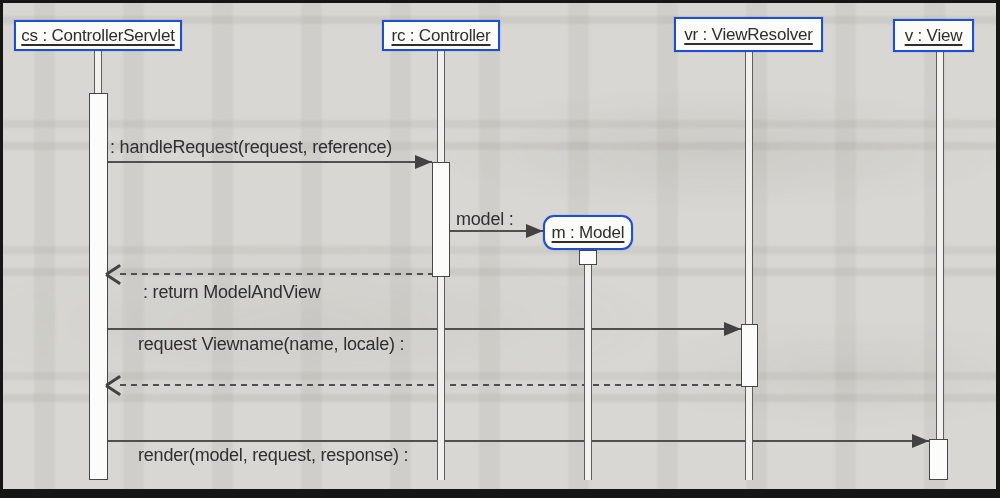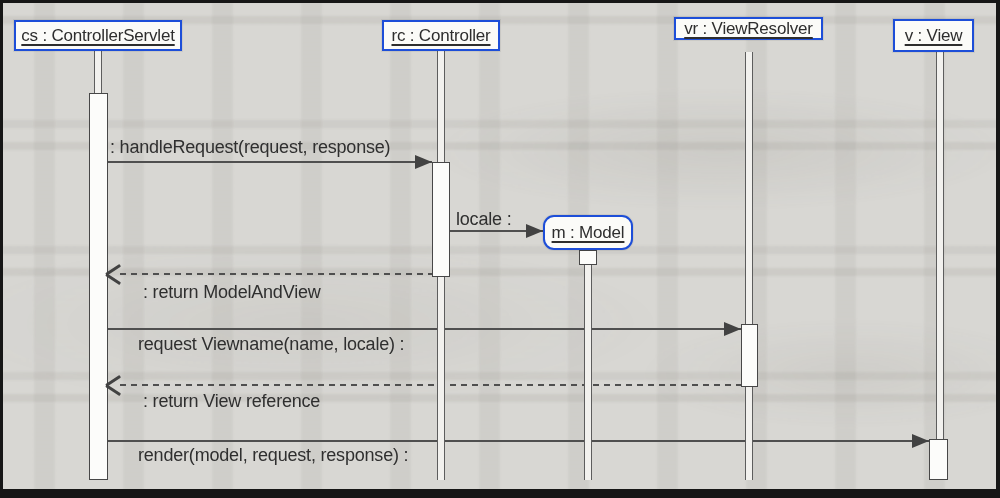--- a/index.html
+++ b/index.html
@@ -83,49 +83,48 @@
   <div class="lifeline" style="left:584px;top:263px;height:217px;"></div>
 
   <div class="activation" style="left:89px;top:93px;width:19px;height:387px;"></div>
   <div class="activation" style="left:432px;top:162px;width:18px;height:115px;"></div>
   <div class="activation" style="left:741px;top:324px;width:17px;height:63px;"></div>
   <div class="activation" style="left:929px;top:439px;width:19px;height:41px;"></div>
   <div class="activation" style="left:579px;top:250px;width:18px;height:15px;"></div>
 
   <div class="msg-line" style="left:108px;top:161px;width:324px;"></div>
   <div class="arrow-solid" style="left:415px;top:155px;"></div>
-  <div class="msg-label" style="left:110px;top:137px;">: handleRequest(request, response)</div>
+  <div class="msg-label" style="left:110px;top:137px;">: handleRequest(request, reference)</div>
 
   <div class="msg-line" style="left:450px;top:230px;width:93px;"></div>
   <div class="arrow-solid" style="left:526px;top:224px;"></div>
-  <div class="msg-label" style="left:456px;top:209px;">locale :</div>
+  <div class="msg-label" style="left:456px;top:209px;">model :</div>
 
   <div class="msg-line dashed" style="left:120px;top:273px;width:312px;"></div>
   <div class="arrow-stick" style="left:106px;top:265px;"></div>
   <div class="msg-label" style="left:143px;top:282px;">: return ModelAndView</div>
 
   <div class="msg-line" style="left:108px;top:328px;width:633px;"></div>
   <div class="arrow-solid" style="left:724px;top:322px;"></div>
   <div class="msg-label" style="left:138px;top:334px;">request Viewname(name, locale) :</div>
 
   <div class="msg-line dashed" style="left:120px;top:384px;width:621px;"></div>
   <div class="arrow-stick" style="left:106px;top:376px;"></div>
-  <div class="msg-label" style="left:143px;top:391px;">: return View reference</div>
 
   <div class="msg-line" style="left:108px;top:440px;width:821px;"></div>
   <div class="arrow-solid" style="left:912px;top:434px;"></div>
   <div class="msg-label" style="left:138px;top:445px;">render(model, request, response) :</div>
 
   <div class="actor-box" style="left:14px;top:20px;width:168px;height:31px;">
     <span>cs : ControllerServlet</span>
   </div>
   <div class="actor-box" style="left:382px;top:20px;width:118px;height:31px;">
     <span>rc : Controller</span>
   </div>
-  <div class="actor-box" style="left:674px;top:17px;width:149px;height:23px;">
+  <div class="actor-box" style="left:674px;top:17px;width:149px;height:35px;">
     <span>vr : ViewResolver</span>
   </div>
   <div class="actor-box" style="left:893px;top:19px;width:81px;height:33px;">
     <span>v : View</span>
   </div>
 
   <div class="actor-box" style="left:543px;top:215px;width:90px;height:35px;border-radius:11px;">
     <span>m : Model</span>
   </div>
 </div>

